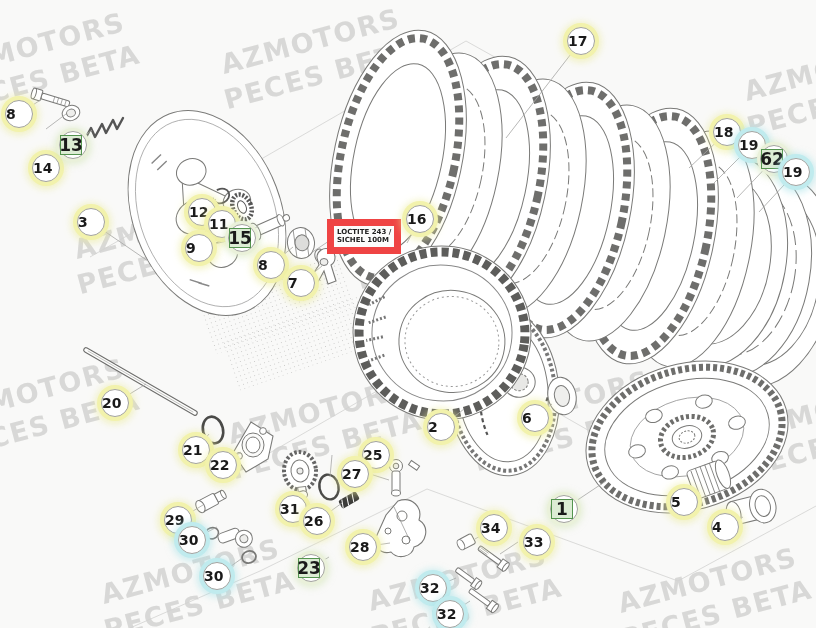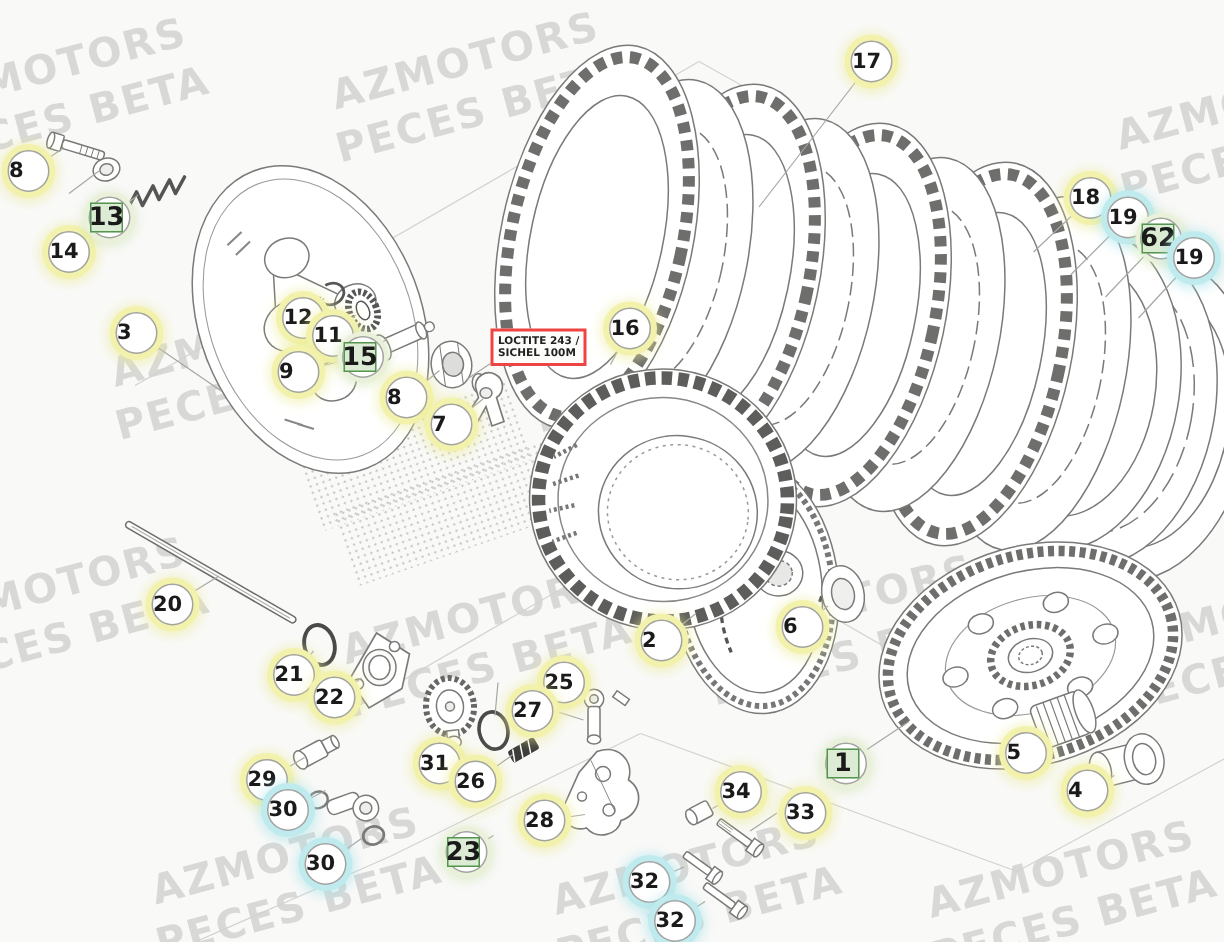--- a/index.html
+++ b/index.html
@@ -16,21 +16,21 @@
   .callout{position:absolute;width:26px;height:26px;border-radius:50%;background:#fff;
            border:1px solid #a3a3a0;display:flex;align-items:center;justify-content:flex-start;
            transform:translate(-50%,-50%);font-weight:bold;font-size:14px;color:#1a1a1a;
            z-index:30;cursor:pointer;}
   .halo-y{box-shadow:0 0 0 4px #f2f2ac,0 1px 7px 6px rgba(235,235,150,.55);}
   .halo-c{box-shadow:0 0 0 4px #c0ebee,0 1px 7px 6px rgba(165,225,232,.55);}
   .halo-g{box-shadow:0 0 0 3px #eaf1da,0 1px 6px 5px rgba(210,230,180,.5);}
   .callout .sq{display:flex;align-items:center;justify-content:center;width:20px;height:18px;
                background:#dcecd4;border:1.5px solid #54944f;font-size:17px;}
   
-  #note{position:absolute;left:327px;top:219px;border:2px solid #ef4444;background:#fcfcfb;
+  #note{position:absolute;left:327px;top:219px;border:7px solid #ef4444;background:#fcfcfb;
         padding:2px 3px;font-size:7px;font-weight:bold;color:#222;line-height:1.2;
         white-space:nowrap;z-index:20;}
   svg{position:absolute;left:0;top:0;z-index:10;}
 </style>
 </head>
 <body>
 
 <div id="stage">
 
   <div id="wm-layer">

